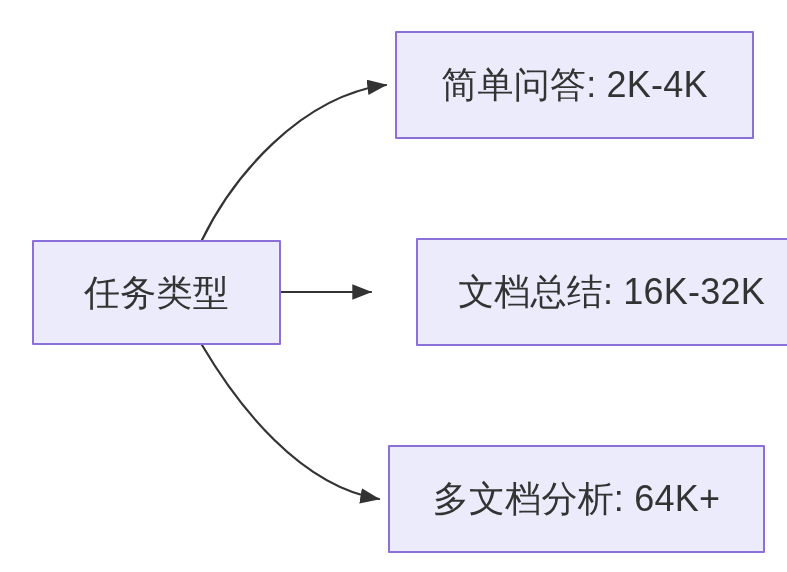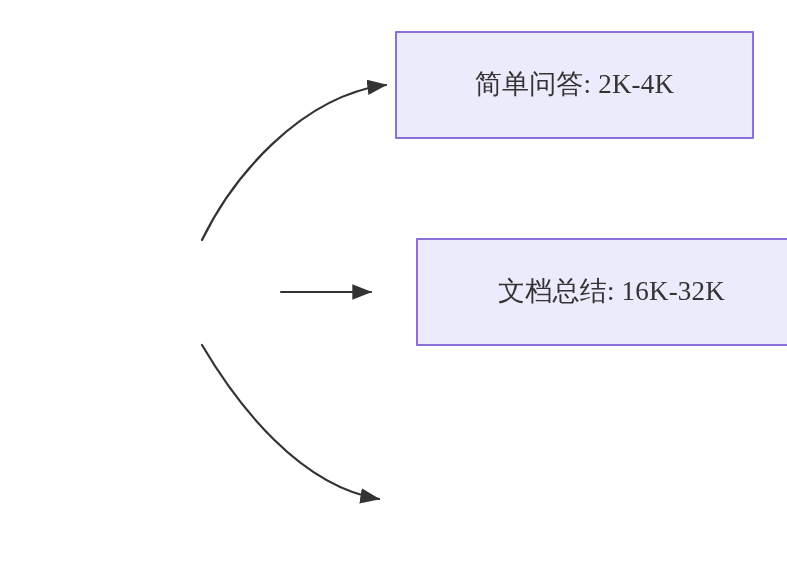--- a/index.html
+++ b/index.html
@@ -32,25 +32,25 @@
     display: flex;
     align-items: center;
     justify-content: center;
     background: #ecea fb;
     background: #ecebfb;
     border: 2px solid #8c6fd8;
     border-radius: 1px;
   }
   .node-label {
     color: #333333;
-    font-size: 27px;
+    font-size: 36px;
     line-height: 1.15;
     letter-spacing: 0.2px;
     white-space: nowrap;
-    font-family: Liberation Serif, serif;
+    font-family: Liberation Sans, sans-serif;
   }
   #node-source {
     left: 32px;
     top: 240px;
     width: 249px;
     height: 105px;
   }
   #node-simple-qa {
     left: 395px;
     top: 31px;
@@ -83,23 +83,29 @@
       </marker>
     </defs>
 
     <path d="M 202,240 C 232,178 300,96 386,85" fill="none" stroke="#333333" stroke-width="2.2" stroke-linecap="round" marker-end="url(#arrowhead)"></path>
 
     <path d="M 281,292 L 371,292" fill="none" stroke="#333333" stroke-width="2.2" stroke-linecap="round" marker-end="url(#arrowhead)"></path>
 
     <path d="M 202,345 C 238,406 300,486 379,499" fill="none" stroke="#333333" stroke-width="2.2" stroke-linecap="round" marker-end="url(#arrowhead)"></path>
   </svg>
 
+  <div class="node" id="node-source">
+    <span class="node-label">任务类型</span>
+  </div>
 
   <div class="node" id="node-simple-qa">
     <span class="node-label">简单问答: 2K-4K</span>
   </div>
 
   <div class="node" id="node-doc-summary">
     <span class="node-label">文档总结: 16K-32K</span>
   </div>
 
+  <div class="node" id="node-multi-doc">
+    <span class="node-label">多文档分析: 64K+</span>
+  </div>
 
 </div>
 
 </body></html>

